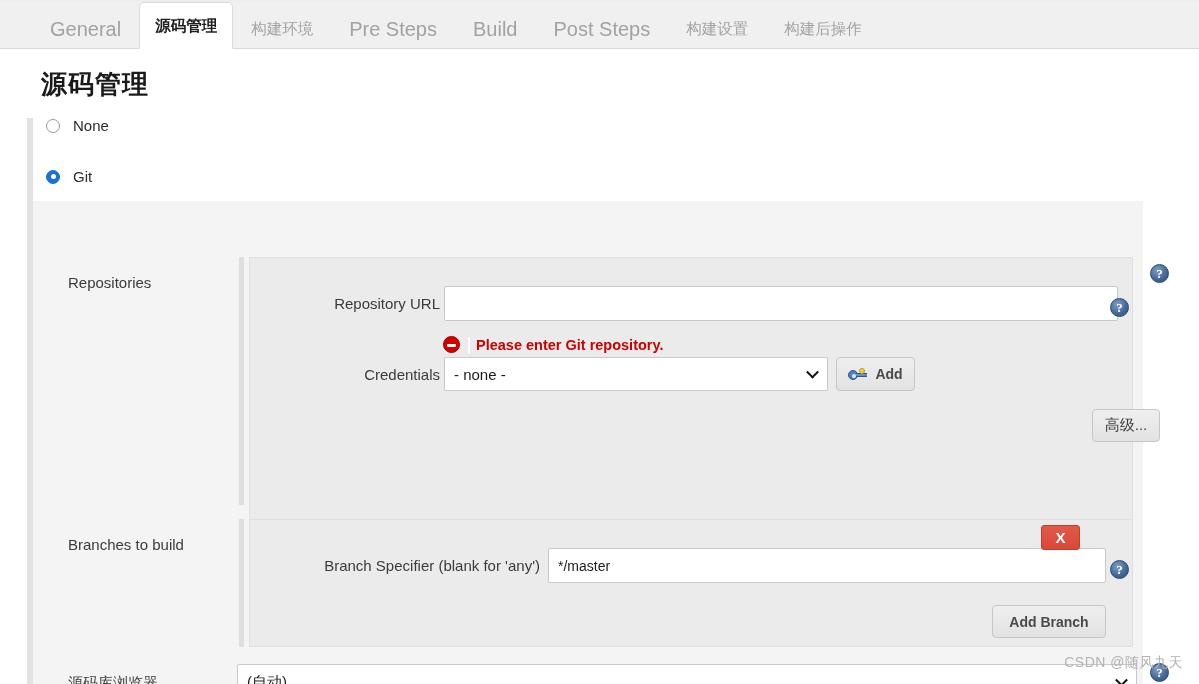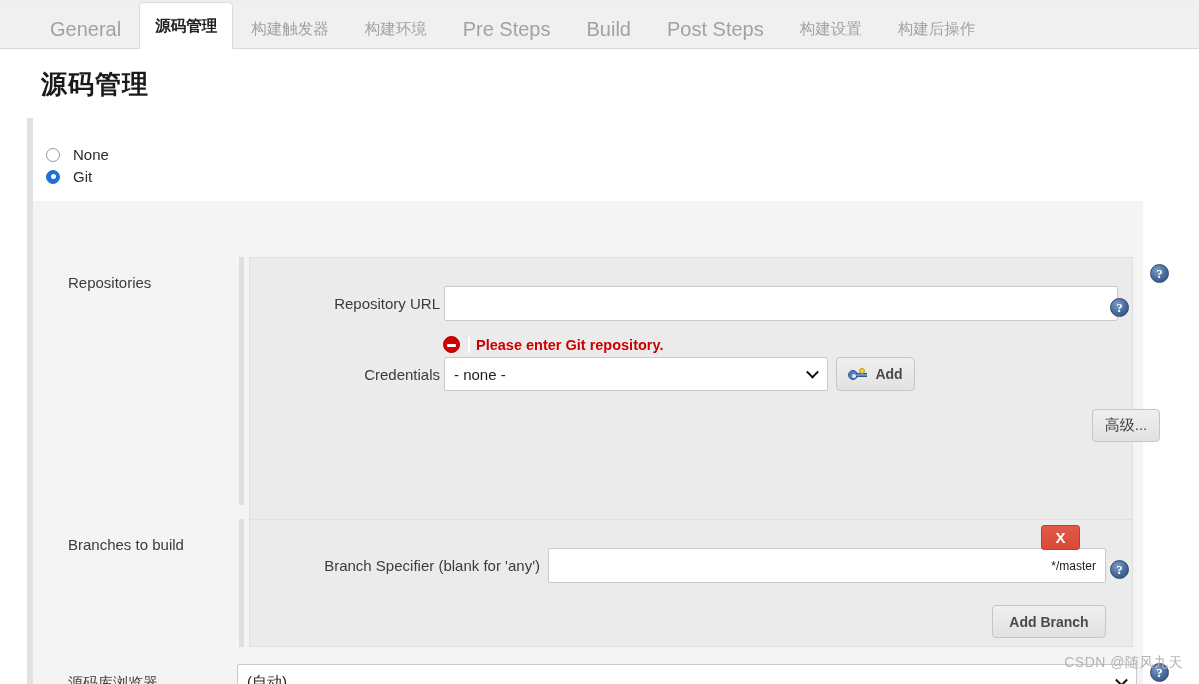--- a/index.html
+++ b/index.html
@@ -68,21 +68,21 @@
     background: #e2e2e2;
   }
 
   
   .radio-row {
     position: absolute; left: 46px;
     display: flex; align-items: center; gap: 13px;
     font-size: 15px; color: #2b2b2b;
     cursor: pointer;
   }
-  .radio-row.r-none { top: 97px; }
+  .radio-row.r-none { top: 68px; }
   .radio-row.r-git  { top: 119px; }
   .radio {
     width: 14px; height: 14px; border-radius: 50%;
     border: 1px solid #9a9a9a; background: #fff;
     position: relative; flex: none;
   }
   .radio.checked { border-color: #1a73d4; background: #1a73d4; }
   .radio.checked:after {
     content: ""; position: absolute; left: 3.5px; top: 3.5px;
     width: 5px; height: 5px; border-radius: 50%; background: #fff;
@@ -123,24 +123,23 @@
     position: absolute;
     font-size: 15px; color: #3b3b3b;
     text-align: right;
   }
   .text-input {
     position: absolute;
     background: #ffffff;
     border: 1px solid #c9c9c9;
     border-radius: 2px;
     font-family: "Liberation Sans", "DejaVu Sans", sans-serif;
-    font-size: 12px; color: #1c1c1c;
+    font-size: 14px; color: #1c1c1c;
     padding: 12px 9px;
     outline: none;
-    text-align: right;
   }
   .select-input {
     position: absolute;
     background: #ffffff;
     border: 1px solid #c9c9c9;
     border-radius: 2px;
     font-size: 15px; color: #1c1c1c;
     display: flex; align-items: center;
     padding: 0 9px;
     cursor: pointer;
@@ -242,21 +241,20 @@
 </style>
 </head>
 <body>
 
 <div id="page">
 
   <div class="tabbar">
     <div class="tabs">
       <div class="tab">General</div>
       <div class="tab cjk active">源码管理</div>
-      <div class="tab cjk">构建触发器</div>
       <div class="tab cjk">构建环境</div>
       <div class="tab">Pre Steps</div>
       <div class="tab">Build</div>
       <div class="tab">Post Steps</div>
       <div class="tab cjk">构建设置</div>
       <div class="tab cjk">构建后操作</div>
     </div>
   </div>
 
   <div class="body">

